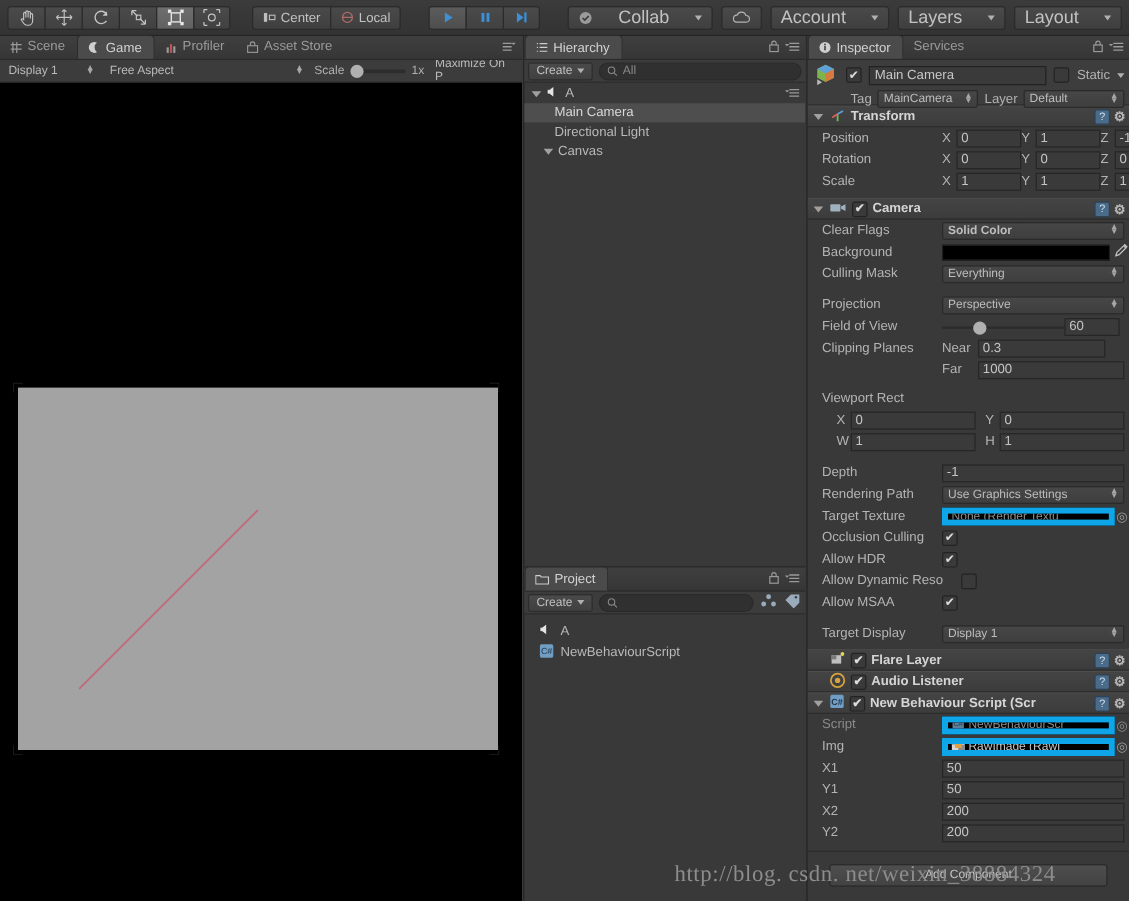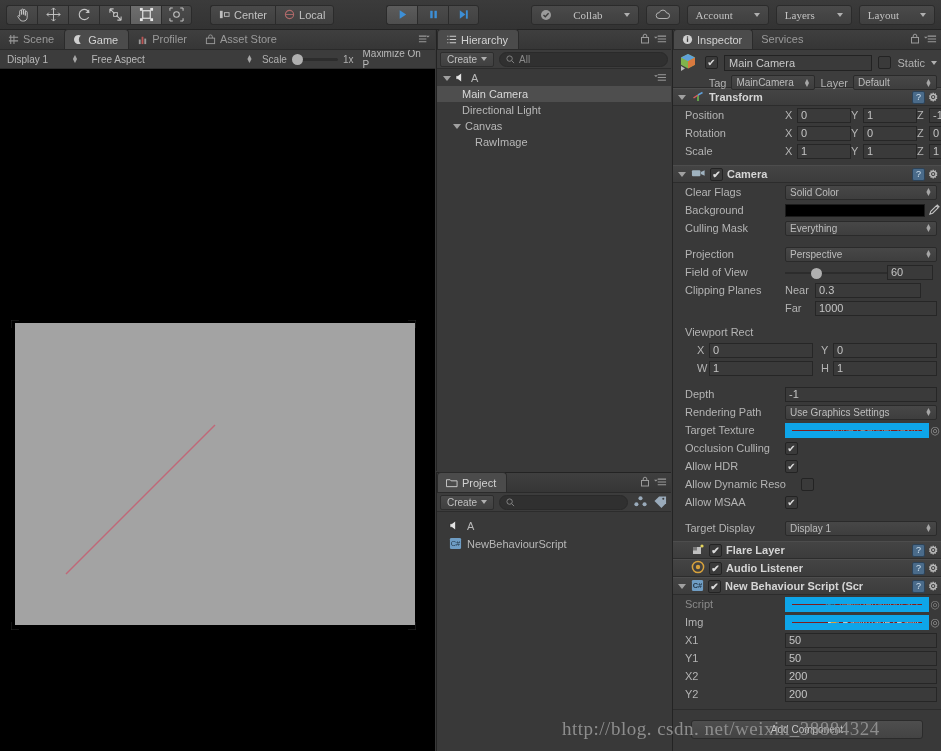--- a/index.html
+++ b/index.html
@@ -53,21 +53,21 @@
   }
   .play-btn:first-child{ border-radius:3px 0 0 3px; background:linear-gradient(#5c5c5c,#4e4e4e); }
   .play-btn:last-child{ border-right:1px solid #2b2b2b; border-radius:0 3px 3px 0; }
 
   .right-group{ display:flex; align-items:center; margin-right:6px; gap:7px; }
   .rbtn{
     height:20px; padding:0 8px;
     background:linear-gradient(#4a4a4a,#3f3f3f);
     border:1px solid #2b2b2b; border-radius:3px;
     display:flex; align-items:center; gap:21px;
-    color:#c2c2c2; font-size:11px; white-space:nowrap;font-family:Liberation Serif, serif;
+    color:#c2c2c2; font-size:15px; white-space:nowrap;
   }
   .rbtn.wide{ min-width:76px; justify-content:space-between; }
   .caret{ width:0;height:0;border-left:3px solid transparent;border-right:3px solid transparent;border-top:4px solid #b0b0b0; }
 
   
   .panel{ position:absolute; background:#393939; }
   .tabbar{
     height:20px; background:linear-gradient(#3f3f3f,#363636);
     border-bottom:1px solid #2a2a2a;
     display:flex; align-items:flex-end; position:relative;
@@ -177,22 +177,22 @@
   }
   .axis{ width:12px; color:#b4b4b4; font-size:11px; flex:none; text-align:left;}
   .num3{ display:flex; align-items:center; flex:1; gap:0; }
   .num3 .cell{ display:flex; align-items:center; flex:1; }
   .cb{
     width:13px;height:13px;background:#3a3a3a;border:1px solid #232323;border-radius:2px;
     display:flex;align-items:center;justify-content:center;color:#d8d8d8;font-size:10px;
   }
   .cb.on::after{ content:"✔"; font-size:10px; color:#dcdcdc; }
   .objfield{
-    height:15px; background:#7f1d1d; border:7px solid #0ea5e9; color:#a9a9a9;
-    font-size:10px; display:flex; align-items:center; gap:3px; padding:0 3px; overflow:hidden;justify-content:flex-end;
+    height:15px; background:#000000; border:5px solid #0ea5e9; color:#a9a9a9;
+    font-size:10px; display:flex; align-items:center; gap:3px; padding:0 3px; overflow:hidden;
   }
   .objfield.dim{ color:#8e8e8e; }
   .add-comp{
     width:232px; height:19px; margin:10px auto 0 auto;
     background:linear-gradient(#4e4e4e,#434343); border:1px solid #2b2b2b; border-radius:3px;
     display:flex; align-items:center; justify-content:center; color:#c6c6c6; font-size:10px;
   }
   .watermark{
     position:absolute; left:562px; top:718px; width:379px; height:28px;
     color:#8d8d8d; font-family:"Liberation Serif", serif; font-size:19px;
@@ -448,23 +448,20 @@
         <span>Main Camera</span>
       </div>
       <div class="tree-row" style="padding-left:25px;">
         <span>Directional Light</span>
       </div>
       <div class="tree-row" style="padding-left:14px;">
         <span class="tw">
             <span class="tri"></span>
           </span>
         <span>Canvas</span>
-      </div>
-      <div class="tree-row" style="padding-left:38px;">
-        <span>RawImage</span>
       </div>
     </div>
   </div>
 
   <div class="panel" id="project">
     <div class="tabbar">
       <div class="tab active">
         <svg width="12" height="11" viewBox="0 0 13 11">
             <path d="M.5 2.5h4l1 1.2h6.5v6.3H.5z" fill="none" stroke="#cfcfcf"></path>
           </svg>
@@ -695,21 +692,21 @@
         <span class="cb on"></span>
         <span>Camera</span>
         <span class="hr-icons">
           <span class="help-i">?</span>
           <span class="gear">⚙</span>
         </span>
       </div>
 
       <div class="prow">
         <span class="pname">Clear Flags</span>
-        <span class="drop" style="flex:1;margin-right:4px;">
+        <span class="drop" style="flex:1;margin-right:4px;font-weight:bold;">
           <span>Solid Color</span>
           <span class="updown">▲<br>▼</span>
         </span>
       </div>
       <div class="prow">
         <span class="pname">Background</span>
         <span id="bgswatch" style="flex: 1 1 0%; height: 13px; border: 1px solid rgb(28, 28, 28); margin-right: 3px; background: rgb(0, 0, 0);"></span>
         <span>
           <svg width="13" height="13" viewBox="0 0 14 14">
               <path d="M2 12l1-3 6-6 2 2-6 6z" fill="none" stroke="#c4c4c4" stroke-width="1.1"></path>

